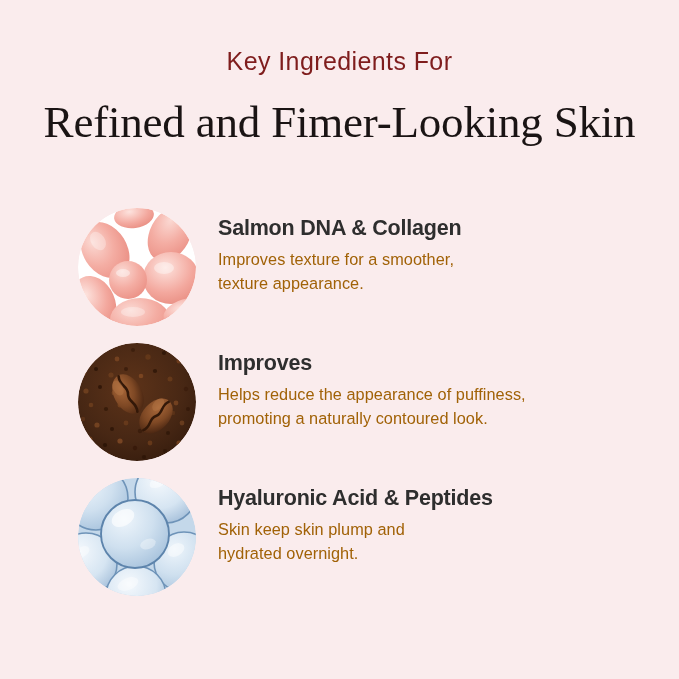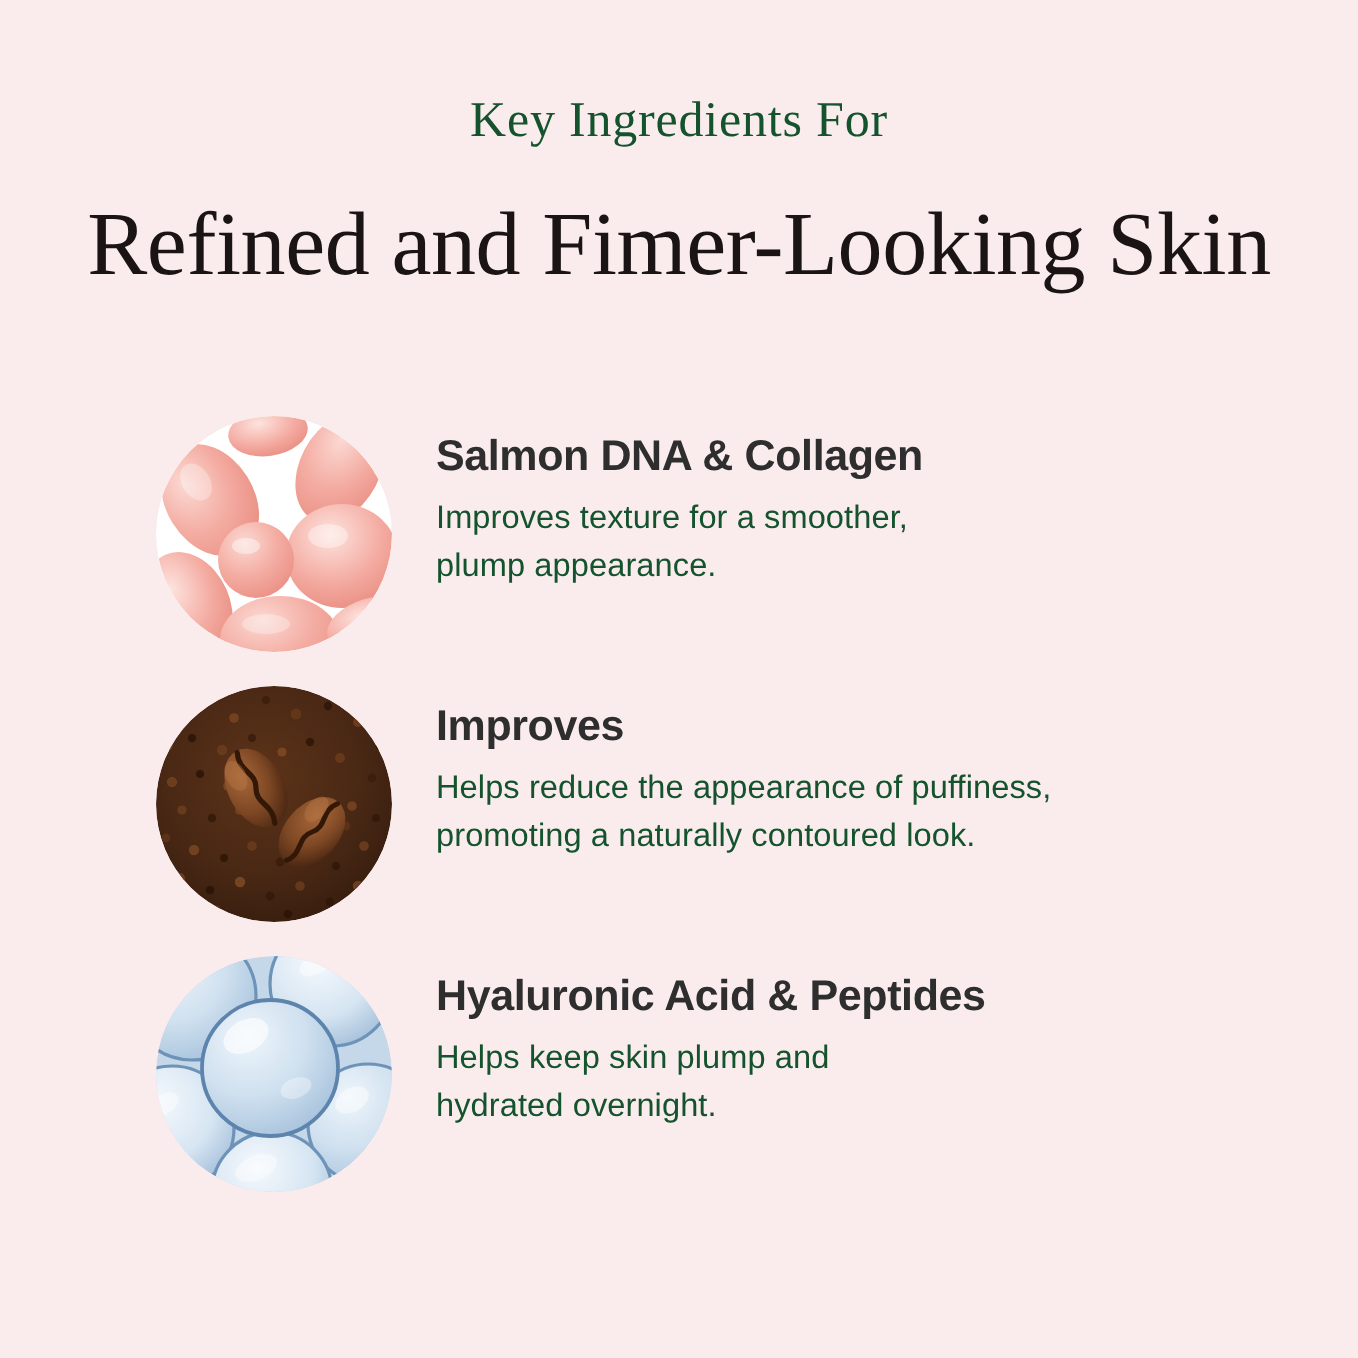--- a/index.html
+++ b/index.html
@@ -19,24 +19,24 @@
   }
 
   
   .header {
     width: 100%;
     padding-top: 47px;
     text-align: center;
   }
 
   .eyebrow {
-    font-family: Liberation Serif, serif;
+    font-family: Liberation Sans, sans-serif;
     font-size: 25px;
     letter-spacing: 0.4px;
-    color: #14532d;
+    color: #7f1d1d;
     line-height: 1.15;
   }
 
   .headline {
     font-family: "Liberation Serif", serif;
     font-size: 45px;
     letter-spacing: -0.2px;
     color: #1a1414;
     line-height: 1.22;
     margin-top: 19px;
@@ -85,21 +85,21 @@
   .ing-title {
     font-size: 21.5px;
     font-weight: bold;
     color: #2e2e2e;
     letter-spacing: -0.2px;
     line-height: 1.2;
   }
 
   .ing-desc {
     font-size: 16.3px;
-    color: #14532d;
+    color: #a16207;
     line-height: 1.47;
     margin-top: 6px;
     letter-spacing: 0.05px;
   }
 </style>
 </head>
 <body>
 
 <div class="header">
   <div class="eyebrow">Key Ingredients For</div>
@@ -149,21 +149,21 @@
           <ellipse cx="45" cy="65" rx="7" ry="4" fill="#ffffff" opacity="0.42"></ellipse>
           <ellipse cx="20" cy="33" rx="7" ry="10" transform="rotate(-32 20 33)" fill="#ffffff" opacity="0.3"></ellipse>
           <ellipse cx="55" cy="104" rx="12" ry="5" fill="#ffffff" opacity="0.3"></ellipse>
         </g>
       </svg>
     </div>
     <div class="copy">
       <div class="ing-title">Salmon DNA &amp; Collagen</div>
       <div class="ing-desc">
         <span>Improves texture for a smoother,</span><br>
-        <span>plump appearance.</span>
+        <span>texture appearance.</span>
       </div>
     </div>
   </div>
 
   <div class="row">
     <div class="thumb">
       <svg viewBox="0 0 118 118" xmlns="http://www.w3.org/2000/svg">
         <defs>
           <radialGradient id="cg-bg" cx="45%" cy="38%" r="75%">
             <stop offset="0%" stop-color="#5d3319"></stop>
@@ -288,19 +288,19 @@
           <ellipse cx="98" cy="72" rx="9" ry="6" transform="rotate(-30 98 72)" fill="#ffffff" opacity="0.45"></ellipse>
           <ellipse cx="4" cy="74" rx="8" ry="5" transform="rotate(-30 4 74)" fill="#ffffff" opacity="0.4"></ellipse>
           <ellipse cx="50" cy="106" rx="11" ry="6" transform="rotate(-22 50 106)" fill="#ffffff" opacity="0.4"></ellipse>
           <ellipse cx="80" cy="4" rx="9" ry="5" transform="rotate(-28 80 4)" fill="#ffffff" opacity="0.45"></ellipse>
         </g>
       </svg>
     </div>
     <div class="copy">
       <div class="ing-title">Hyaluronic Acid &amp; Peptides</div>
       <div class="ing-desc">
-        <span>Helps keep skin plump and</span><br>
+        <span>Skin keep skin plump and</span><br>
         <span>hydrated overnight.</span>
       </div>
     </div>
   </div>
 
 </div>
 
 </body></html>

